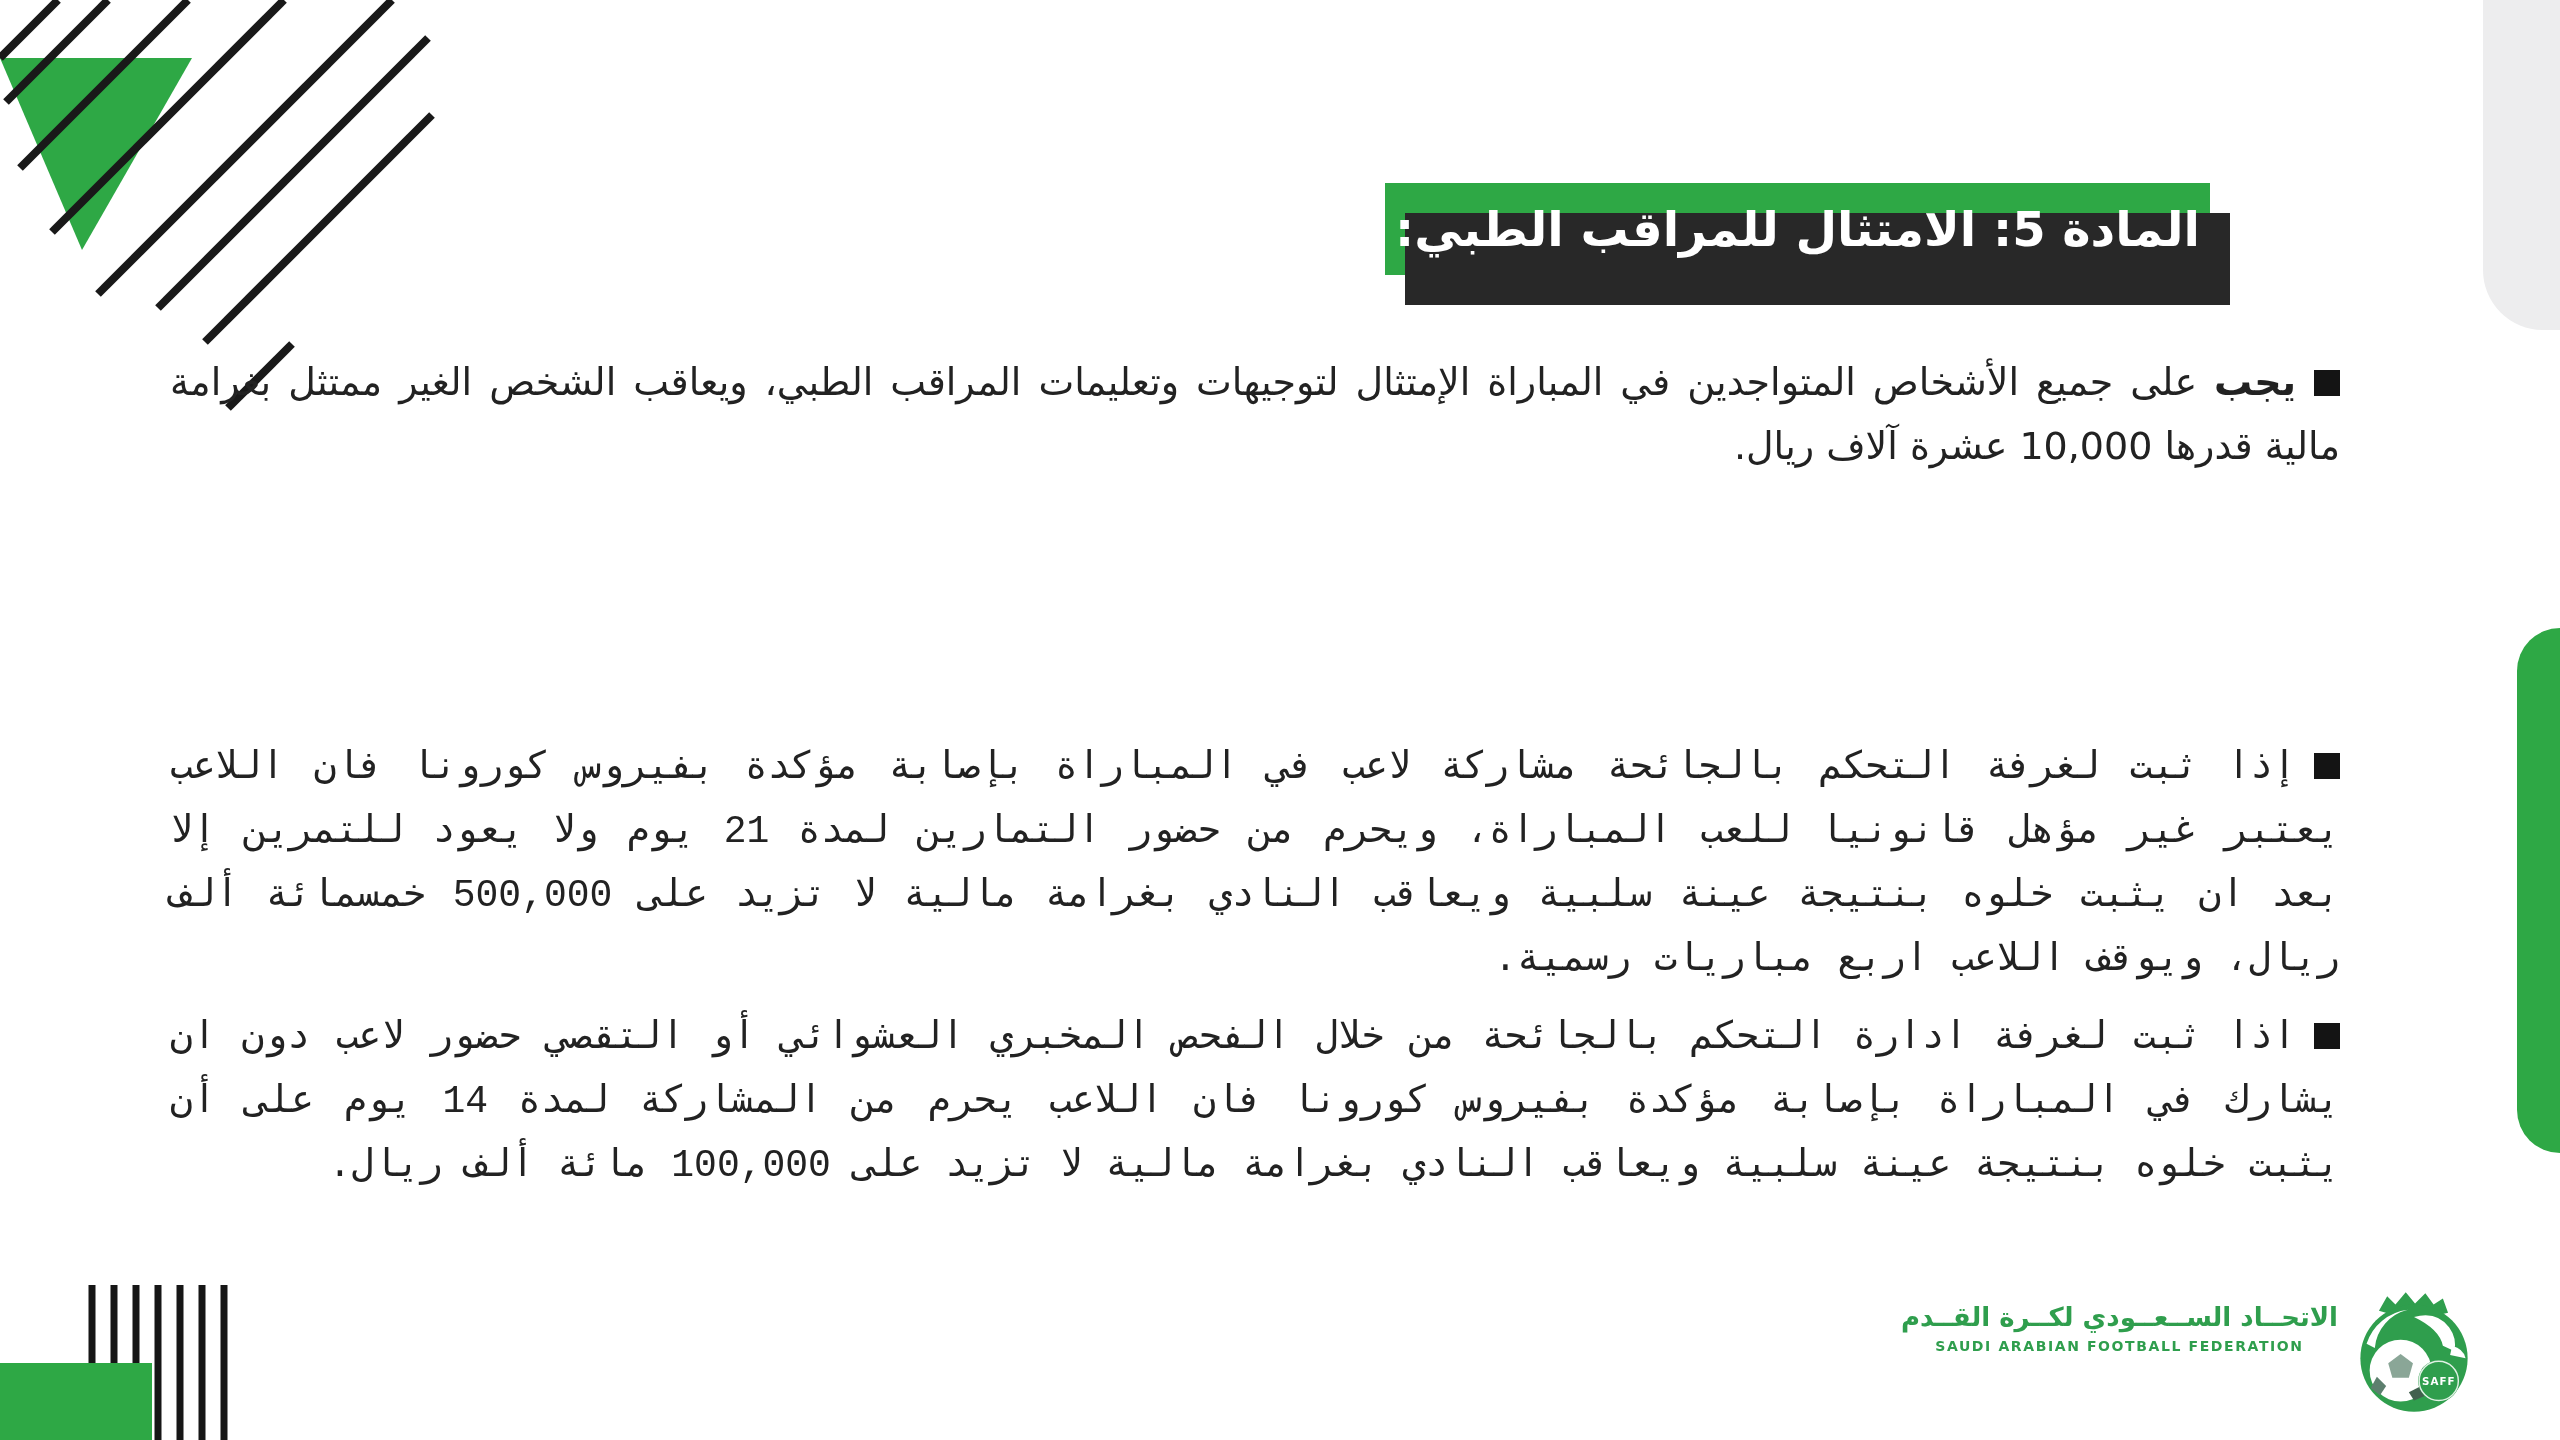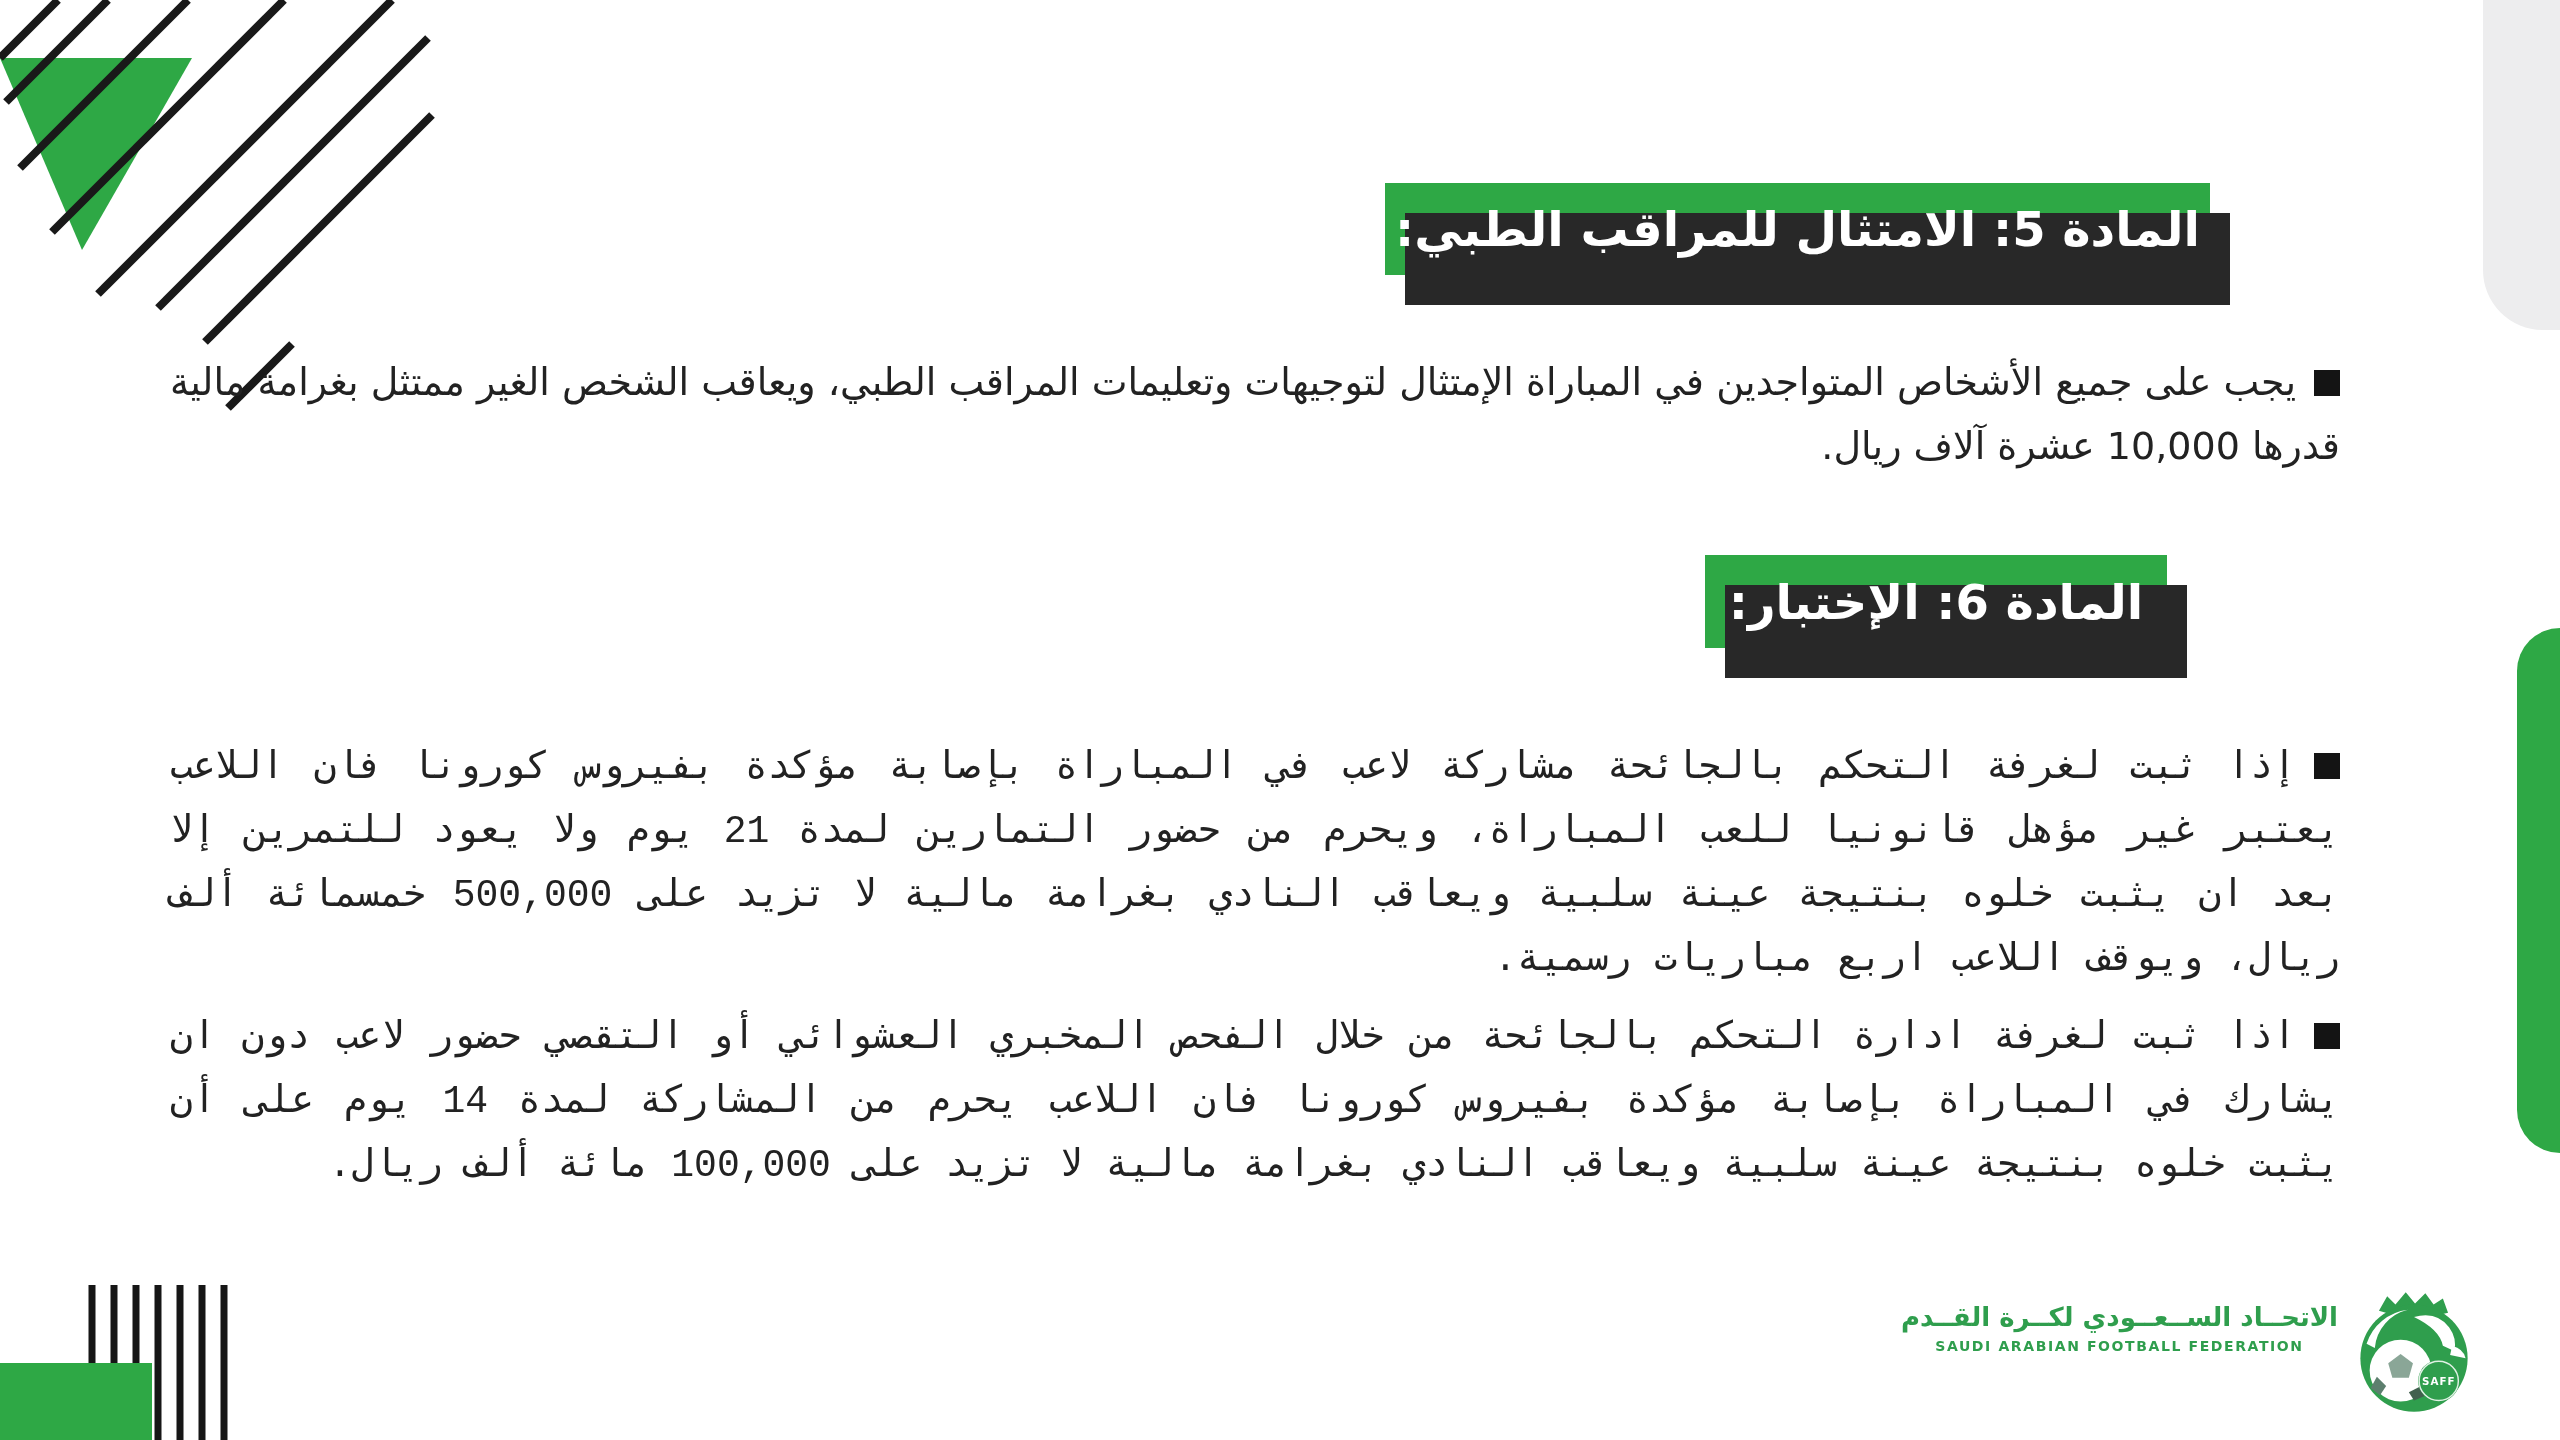--- a/index.html
+++ b/index.html
@@ -21,21 +21,21 @@
   .badge-2{left:1705px;top:555px;width:462px;height:93px;}
 
   
   .content{position:absolute;left:170px;width:2170px;direction:rtl;color:#222222;
            font-size:38px;line-height:64px;text-align:justify;text-align-last:right;}
   .content p{margin:0;}
   .content p + p{margin-top:14px;}
   .block-1{top:350px;}
   .block-2{top:736px;font-family:Liberation Mono, monospace;}
   .bullet-square{display:inline-block;width:26px;height:26px;background:#141414;margin-left:18px;transform:translateY(1px);}
-  .lead-bold{font-weight:normal;}
+  .lead-bold{font-weight:bold;}
 
   
   .logo-text{position:absolute;right:222px;top:1302px;text-align:center;color:#2f9e4d;}
   .logo-ar{font-size:26px;font-weight:bold;direction:rtl;white-space:nowrap;margin-bottom:6px;}
   .logo-en{font-size:14px;font-weight:bold;letter-spacing:1.6px;white-space:nowrap;}
   .logo-mark{position:absolute;right:84px;top:1286px;}
 </style>
 </head>
 <body>
 
@@ -74,23 +74,20 @@
   <div class="badge badge-1">
     <span class="badge-label">المادة 5: الامتثال للمراقب الطبي:</span>
   </div>
 
   <div class="content block-1">
     <p>
       <span class="bullet-square"></span><span class="lead-bold">يجب</span><span> على جميع الأشخاص المتواجدين في المباراة الإمتثال لتوجيهات وتعليمات المراقب الطبي، ويعاقب الشخص الغير ممتثل بغرامة مالية قدرها 10,000 عشرة آلاف ريال.</span>
     </p>
   </div>
 
-  <div class="badge badge-2">
-    <span class="badge-label">المادة 6: الإختبار:</span>
-  </div>
 
   <div class="content block-2">
     <p>
       <span class="bullet-square"></span><span>إذا ثبت لغرفة التحكم بالجائحة مشاركة لاعب في المباراة بإصابة مؤكدة بفيروس كورونا فان اللاعب يعتبر غير مؤهل قانونيا للعب المباراة، ويحرم من حضور التمارين لمدة 21 يوم ولا يعود للتمرين إلا بعد ان يثبت خلوه بنتيجة عينة سلبية ويعاقب النادي بغرامة مالية لا تزيد على 500,000 خمسمائة ألف ريال، ويوقف اللاعب اربع مباريات رسمية.</span>
     </p>
     <p>
       <span class="bullet-square"></span><span>اذا ثبت لغرفة ادارة التحكم بالجائحة من خلال الفحص المخبري العشوائي أو التقصي حضور لاعب دون ان يشارك في المباراة بإصابة مؤكدة بفيروس كورونا فان اللاعب يحرم من المشاركة لمدة 14 يوم على أن يثبت خلوه بنتيجة عينة سلبية ويعاقب النادي بغرامة مالية لا تزيد على 100,000 مائة ألف ريال.</span>
     </p>
   </div>
 

